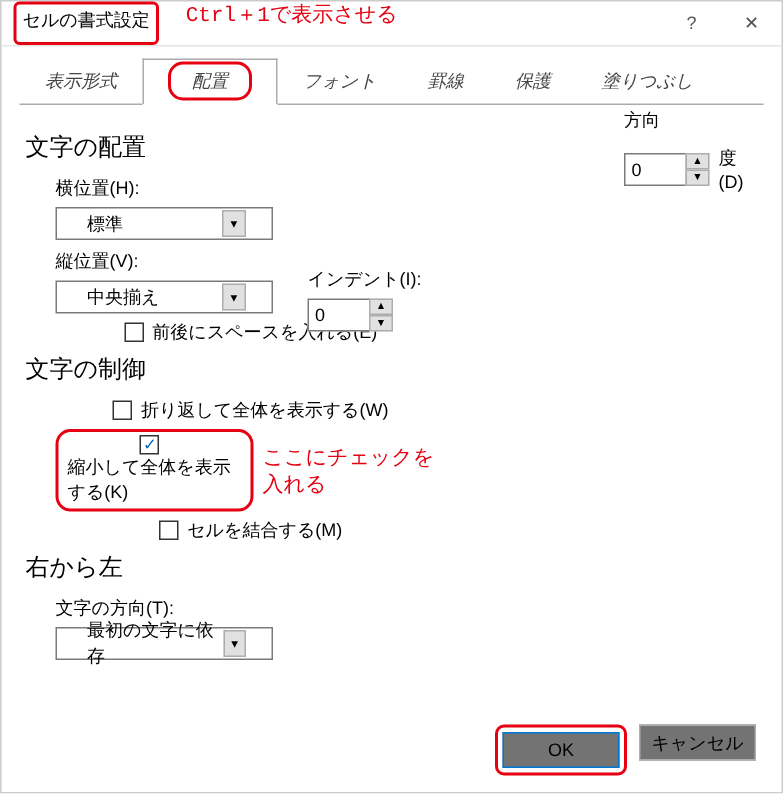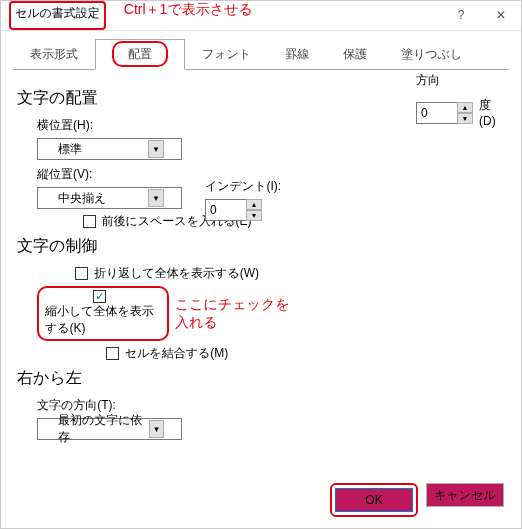--- a/index.html
+++ b/index.html
@@ -27,40 +27,41 @@
     .titlebar-title {
       border: 2px solid #e60012;
       border-radius: 4px;
       padding: 2px 4px;
       font-size: 12px;
     }
     .annotation-top {
       color: #e60012;
       font-size: 14px;
       margin-left: 18px;
-      font-family: Liberation Sans, sans-serif;
+      font-family: Liberation Mono, monospace;
     }
     .win-btns {
       margin-left: auto;
       display: flex;
     }
     .win-btn {
       width: 40px;
       height: 28px;
       display: flex;
       align-items: center;
       justify-content: center;
       font-size: 12px;
       color: #555;
       cursor: pointer;
     }
     .tabs {
       display: flex;
       padding: 8px 12px 0 12px;
       gap: 0;
+      font-style: italic;
     }
     .tab {
       padding: 6px 16px;
       font-size: 12px;
       color: #444;
       cursor: pointer;
       border: 1px solid transparent;
       position: relative;
     }
     .tab.active {
@@ -238,21 +239,21 @@
       position: absolute;
       bottom: 12px;
       right: 18px;
       display: flex;
       gap: 8px;
     }
     .btn {
       width: 78px;
       height: 24px;
       border: 1px solid #adadad;
-      background: #be185d;
+      background: #737373;
       font-size: 12px;
       display: flex;
       align-items: center;
       justify-content: center;
       cursor: pointer;
     }
     .btn.primary {
       border: 1px solid #0078d7;
     }
     .ok-highlight {

